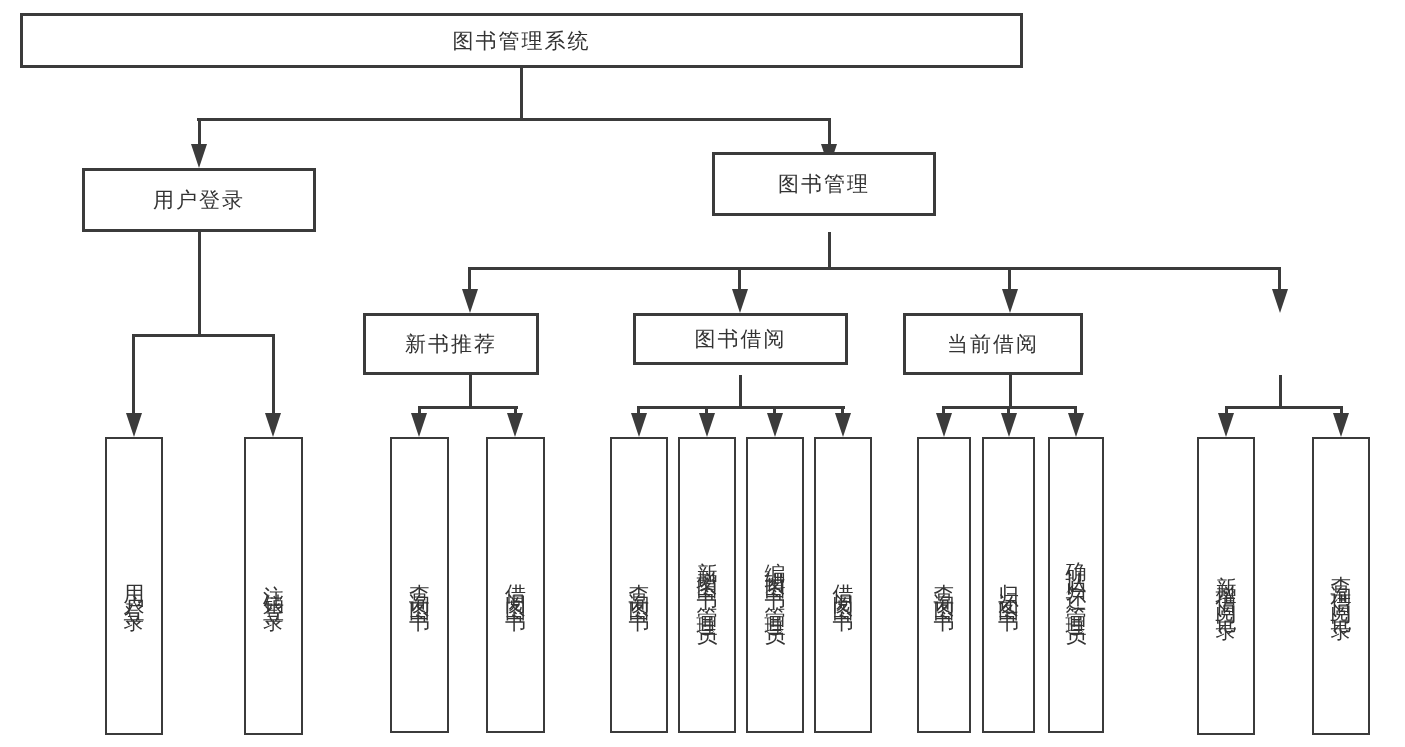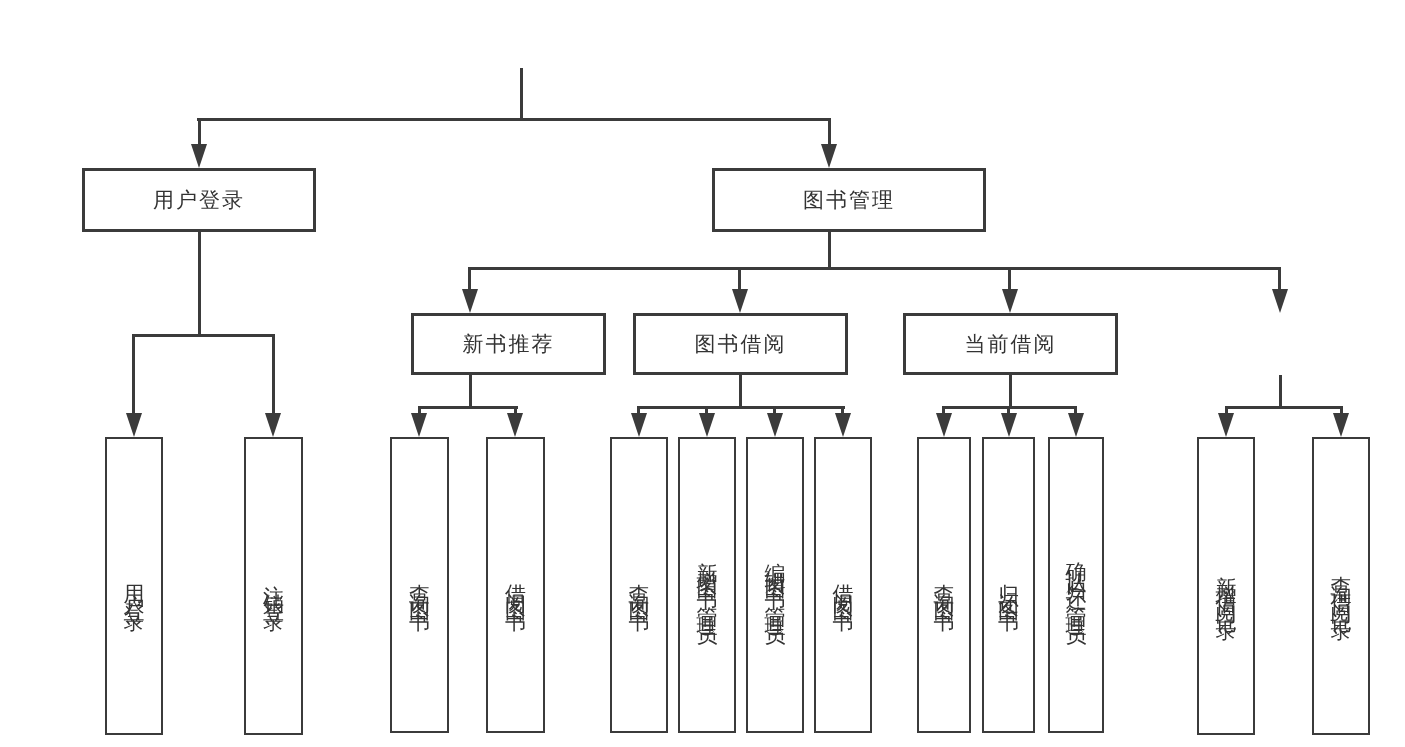--- a/index.html
+++ b/index.html
@@ -26,45 +26,46 @@
   .watermark {
     position:absolute; right:6px; bottom:3px; font-size:19px; color:var(--wm);
     letter-spacing:1px; white-space:nowrap; z-index:5;
   }
 </style>
 </head>
 <body>
 
 <div class="canvas">
 
+  <div class="box" style="left:20px;top:13px;width:1003px;height:55px;">图书管理系统</div>
 
   <div class="vline" style="left:520px;top:68px;width:3px;height:53px;"></div>
   <div class="hline" style="left:197px;top:118px;width:634px;height:3px;"></div>
   <div class="vline" style="left:198px;top:118px;width:3px;height:29px;"></div>
   <div class="arrow" style="left:191px;top:144px;"></div>
   <div class="vline" style="left:828px;top:118px;width:3px;height:29px;"></div>
   <div class="arrow" style="left:821px;top:144px;"></div>
 
   <div class="box" style="left:82px;top:168px;width:234px;height:64px;">用户登录</div>
-  <div class="box" style="left:712px;top:168px;width:274px;height:64px;">图书管理</div>
+  <div class="box" style="left:712px;top:152px;width:224px;height:64px;">图书管理</div>
 
   <div class="vline" style="left:828px;top:232px;width:3px;height:38px;"></div>
   <div class="hline" style="left:468px;top:267px;width:813px;height:3px;"></div>
   <div class="vline" style="left:468px;top:267px;width:3px;height:25px;"></div>
   <div class="arrow" style="left:462px;top:289px;"></div>
   <div class="vline" style="left:738px;top:267px;width:3px;height:25px;"></div>
   <div class="arrow" style="left:732px;top:289px;"></div>
   <div class="vline" style="left:1008px;top:267px;width:3px;height:25px;"></div>
   <div class="arrow" style="left:1002px;top:289px;"></div>
   <div class="vline" style="left:1278px;top:267px;width:3px;height:25px;"></div>
   <div class="arrow" style="left:1272px;top:289px;"></div>
 
-  <div class="box" style="left:363px;top:313px;width:195px;height:62px;margin-left:48px;">新书推荐</div>
-  <div class="box" style="left:633px;top:313px;width:215px;height:62px;">图书借阅</div>
-  <div class="box" style="left:903px;top:313px;width:215px;height:62px;">当前借阅</div>
+  <div class="box" style="left:363px;top:313px;width:176px;height:62px;">新书推荐</div>
+  <div class="box" style="left:633px;top:313px;width:215px;height:52px;">图书借阅</div>
+  <div class="box" style="left:903px;top:313px;width:180px;height:62px;">当前借阅</div>
 
   <div class="vline" style="left:198px;top:232px;width:3px;height:105px;"></div>
   <div class="hline" style="left:133px;top:334px;width:142px;height:3px;"></div>
   <div class="vline" style="left:132px;top:334px;width:3px;height:82px;"></div>
   <div class="arrow" style="left:126px;top:413px;"></div>
   <div class="vline" style="left:272px;top:334px;width:3px;height:82px;"></div>
   <div class="arrow" style="left:265px;top:413px;"></div>
 
   <div class="vline" style="left:469px;top:375px;width:3px;height:34px;"></div>
   <div class="hline" style="left:418px;top:406px;width:100px;height:3px;"></div>

